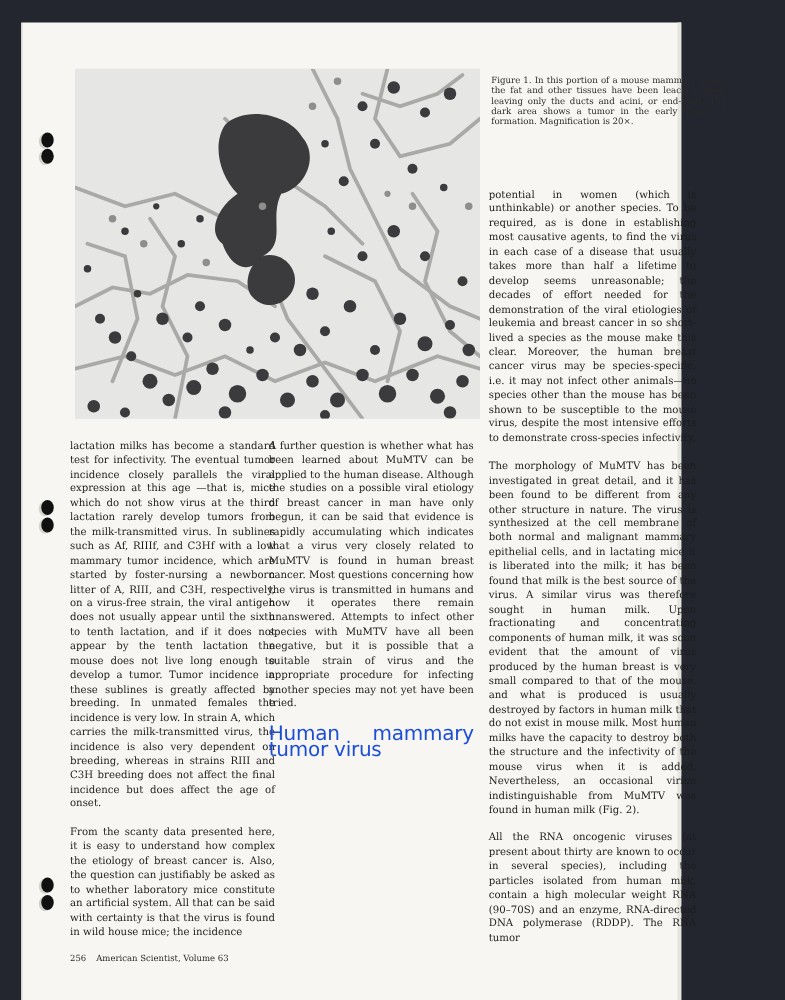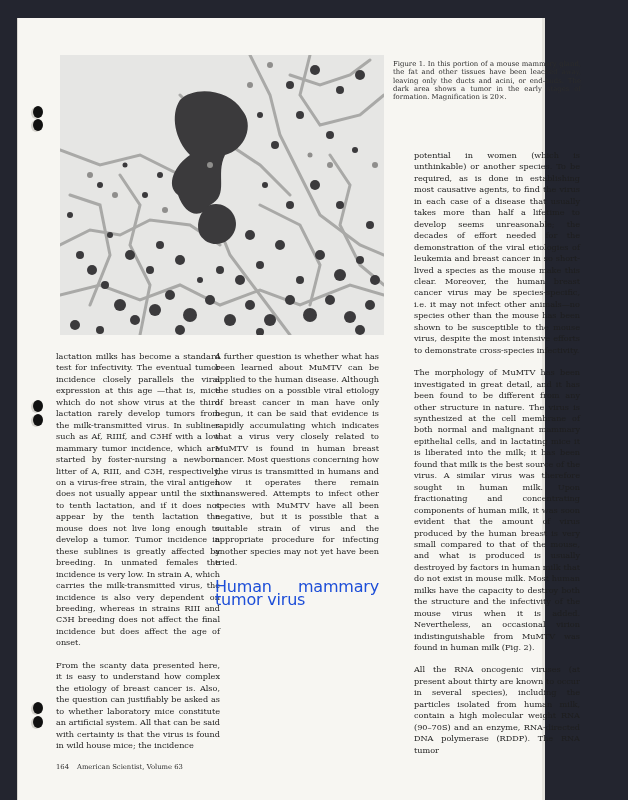--- a/index.html
+++ b/index.html
@@ -7,21 +7,21 @@
   .page { position:absolute; left:17px; top:18px; width:528px; height:782px; background:#f7f6f2; box-shadow: 1px 0 0 #d8d6d0 inset; }
   .page-edge-right { position:absolute; right:0; top:0; width:3px; height:100%; background:#e6e4de; }
   .hole { position:absolute; width:10px; height:12px; border-radius:50%; background:#111; box-shadow: -2px 1px 0 #d4d2cc; }
   .photo { position:absolute; left:43px; top:37px; width:324px; height:280px; background:#e4e4e2; overflow:hidden; }
   .photo svg { display:block; }
   .caption { position:absolute; left:376px; top:42px; width:188px; font-size:6.9px; line-height:8.3px; color:#2b2b2b; text-align:justify; }
   .col { position:absolute; width:164px; font-size:8.15px; line-height:11.45px; color:#1e1e1e; text-align:justify; hyphens:manual; }
   .col p { margin:0 0 11px 0; }
   .col-left { left:39px; top:333px; }
   .col-mid { left:198px; top:333px; }
-  .col-right { left:374px; top:132px; width:166px;margin-left:23px; }
+  .col-right { left:374px; top:132px; width:166px; }
   .heading { font-family:"DejaVu Sans", sans-serif; font-size:16px; line-height:13px; color:#1d4ed8; margin:4px 0 6px 0; font-weight:normal; letter-spacing:-0.2px; }
   .footer { position:absolute; left:39px; top:745px; font-size:6.8px; color:#2b2b2b; }
   .footer span + span { margin-left:8px; }
 </style>
 </head>
 <body>
 
 <div class="page">
   <div class="page-edge-right"></div>
 
@@ -137,15 +137,15 @@
     <h2 class="heading">Human mammary tumor virus</h2>
   </div>
 
   <div class="col col-right">
     <p>potential in women (which is unthinkable) or another species. To be required, as is done in establishing most causative agents, to find the virus in each case of a disease that usually takes more than half a lifetime to develop seems unreasonable; the decades of effort needed for the demonstration of the viral etiologies of leukemia and breast cancer in so short-lived a species as the mouse make this clear. Moreover, the human breast cancer virus may be species-specific, i.e. it may not infect other animals—no species other than the mouse has been shown to be susceptible to the mouse virus, despite the most intensive efforts to demonstrate cross-species infectivity.</p>
     <p>The morphology of MuMTV has been investigated in great detail, and it has been found to be different from any other structure in nature. The virus is synthesized at the cell membrane of both normal and malignant mammary epithelial cells, and in lactating mice it is liberated into the milk; it has been found that milk is the best source of the virus. A similar virus was therefore sought in human milk. Upon fractionating and concentrating components of human milk, it was soon evident that the amount of virus produced by the human breast is very small compared to that of the mouse, and what is produced is usually destroyed by factors in human milk that do not exist in mouse milk. Most human milks have the capacity to destroy both the structure and the infectivity of the mouse virus when it is added. Nevertheless, an occasional virion indistinguishable from MuMTV was found in human milk (Fig. 2).</p>
     <p>All the RNA oncogenic viruses (at present about thirty are known to occur in several species), including the particles isolated from human milk, contain a high molecular weight RNA (90–70S) and an enzyme, RNA-directed DNA polymerase (RDDP). The RNA tumor</p>
   </div>
 
   <div class="footer">
-    <span>164</span><span>American Scientist, Volume 63</span>
+    <span>256</span><span>American Scientist, Volume 63</span>
   </div>
 </div>
 
 </body></html>

